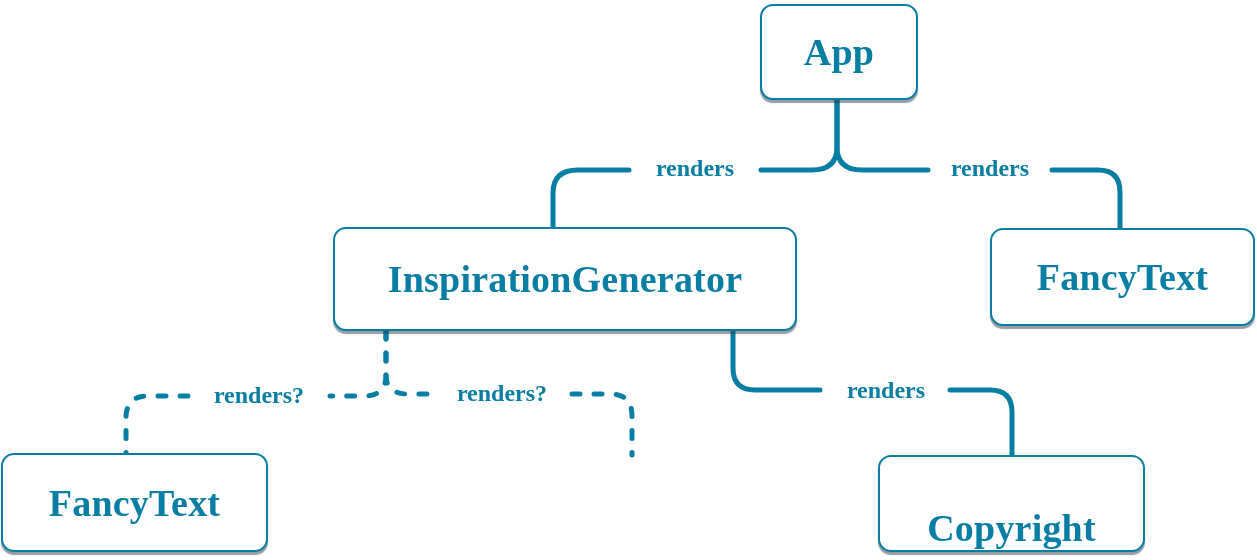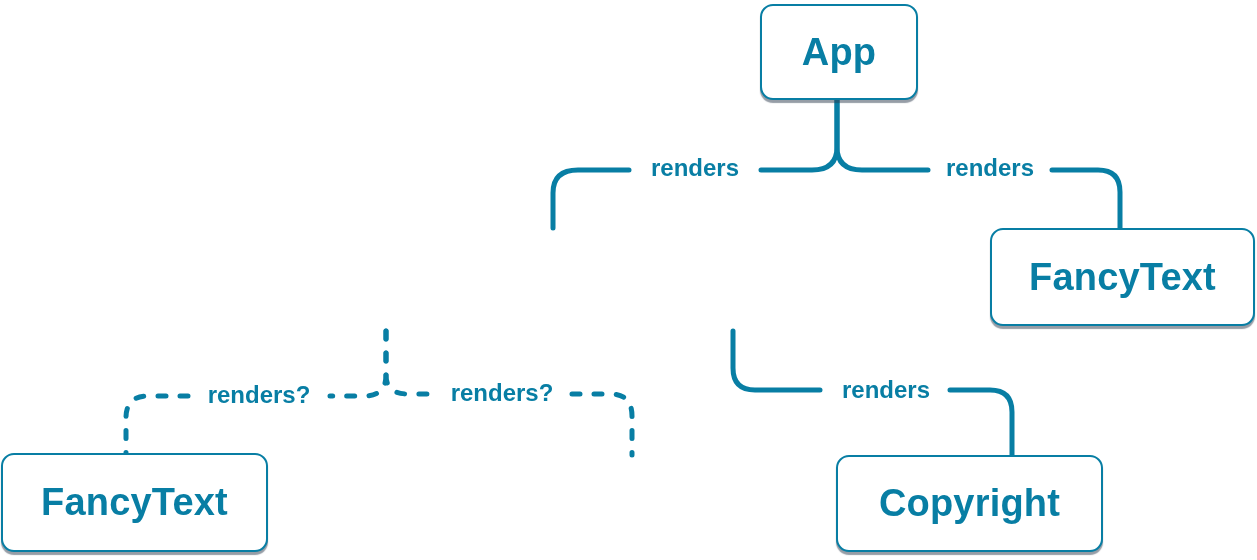--- a/index.html
+++ b/index.html
@@ -6,21 +6,21 @@
     --accent:#087ea4;
     --node-fill:#ffffff;
     --background:#ffffff;
     --shadow:rgba(46,59,78,0.5);
   }
   html,body{margin:0;padding:0;background:var(--background);}
   .canvas{
     position:relative;
     width:1257px;height:560px;
     background:var(--background);
-    font-family:Liberation Sans, sans-serif;
+    font-family:Liberation Serif, serif;
     overflow:hidden;
   }
   .edges{position:absolute;left:0;top:0;width:1257px;height:560px;}
   .edges path{fill:none;stroke:var(--accent);stroke-width:5;}
   .edges path.solid{stroke-linecap:round;}
   .edges path.dashed{stroke-linecap:round;stroke-dasharray:8 14;}
   .node{
     position:absolute;
     background:var(--node-fill);
     border:2.5px solid var(--accent);
@@ -56,31 +56,34 @@
     <path class="solid" d="M837,100 L837,147 Q837,170 862,170 L928,170 M1052,170 L1098,170 Q1120,170 1120,192 L1120,228"></path>
     <path class="solid" d="M733,331 L733,368 Q733,390 755,390 L820,390 M950,390 L990,390 Q1012,390 1012,412 L1012,455"></path>
     <path class="dashed" d="M386,331 L386,375 Q386,396 364,396 L330,396 M188,396 L148,396 Q126,396 126,418 L126,453"></path>
     <path class="dashed" d="M386,331 L386,375 Q386,394 408,394 L431,394 M572,394 L610,394 Q632,394 632,416 L632,455"></path>
   </svg>
 
   <div class="node" style="left:760px;top:4px;width:158px;height:96px;">
     <span>App</span>
   </div>
 
+  <div class="node" style="left:333px;top:227px;width:464px;height:104px;">
+    <span>InspirationGenerator</span>
+  </div>
 
   <div class="node" style="left:990px;top:228px;width:265px;height:98px;">
     <span>FancyText</span>
   </div>
 
   <div class="node" style="left:1px;top:453px;width:267px;height:99px;">
     <span>FancyText</span>
   </div>
 
 
-  <div class="node" style="left:836px;top:455px;width:267px;height:97px;">
+  <div class="node" style="left:878px;top:455px;width:267px;height:97px;align-items:flex-end;">
     <span>Copyright</span>
   </div>
 
   <span class="edge-label" style="left:695px;top:168px;">renders</span>
   <span class="edge-label" style="left:990px;top:168px;">renders</span>
   <span class="edge-label" style="left:259px;top:395px;">renders?</span>
   <span class="edge-label" style="left:502px;top:393px;">renders?</span>
   <span class="edge-label" style="left:886px;top:390px;">renders</span>
 
 </div>

